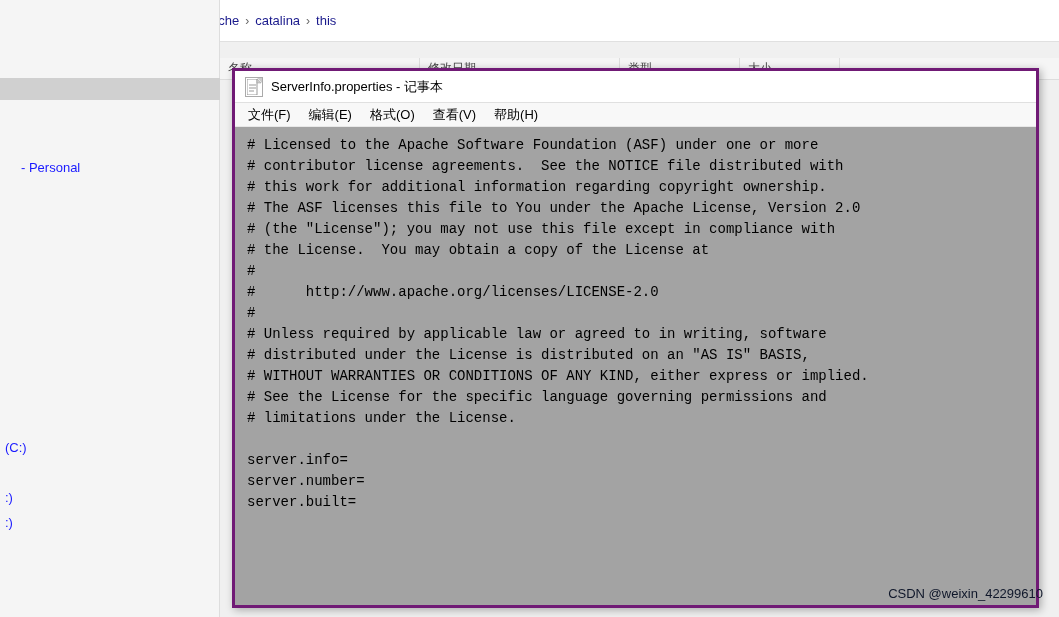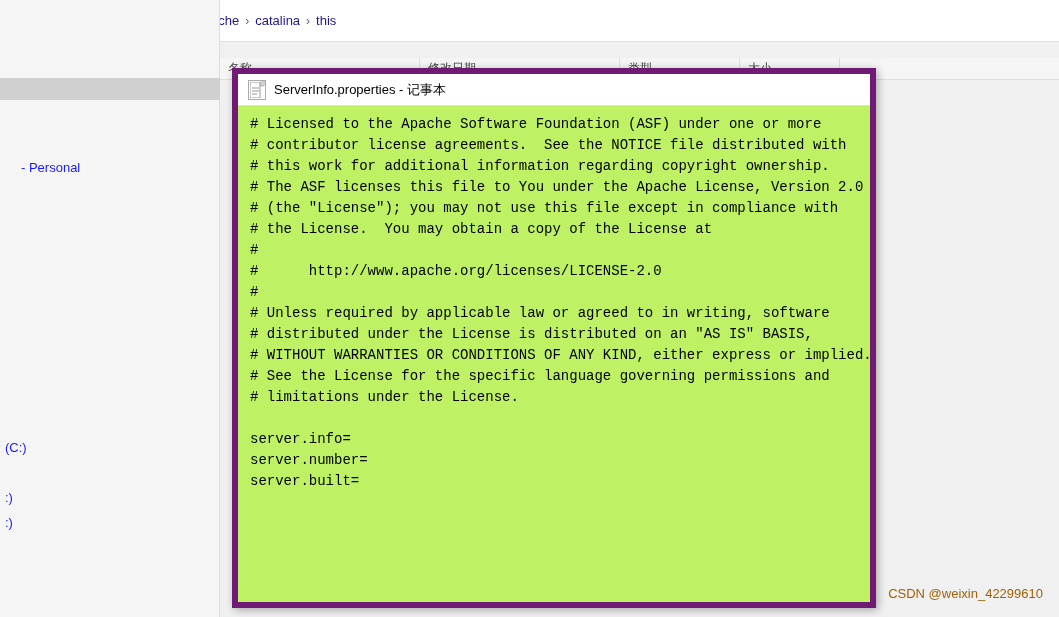--- a/index.html
+++ b/index.html
@@ -110,24 +110,24 @@
       height: 100%;
       display: flex;
       align-items: center;
     }
 
     
     .notepad-window {
       position: absolute;
       top: 68px;
       left: 232px;
-      width: 644px;
+      width: 807px;
       height: 540px;
       background: #fff;
-      border: 6px solid #701a75;
+      border: 3px solid #701a75;
       box-shadow: 2px 2px 8px rgba(0,0,0,0.3);
       display: flex;
       flex-direction: column;
     }
 
     .notepad-titlebar {
       height: 32px;
       background: #fff;
       border-bottom: 1px solid #e0e0e0;
       display: flex;
@@ -185,31 +185,31 @@
     }
 
     .notepad-content {
       flex: 1;
       overflow: auto;
       padding: 8px 12px;
       font-family: 'Courier New', Consolas, monospace;
       font-size: 14px;
       line-height: 1.5;
       color: #000;
-      background: #bef264;
+      background: #a3a3a3;
       white-space: pre;
     }
 
     
     .watermark {
       position: absolute;
       bottom: 16px;
       right: 16px;
       font-size: 13px;
-      color: #a16207;
+      color: #0f172a;
       margin-left: 36px;
     }
 
     
     .left-gray-bar {
       position: absolute;
       top: 78px;
       left: 0;
       width: 220px;
       height: 22px;
@@ -255,20 +255,27 @@
     <div class="notepad-title-icon">
       <svg width="14" height="16" viewBox="0 0 14 16">
         <rect x="0" y="0" width="10" height="16" fill="white" stroke="#999" stroke-width="1"></rect>
         <polygon points="10,0 14,4 10,4" fill="#ccc" stroke="#999" stroke-width="0.5"></polygon>
         <line x1="2" y1="6" x2="9" y2="6" stroke="#999" stroke-width="1"></line>
         <line x1="2" y1="9" x2="9" y2="9" stroke="#999" stroke-width="1"></line>
         <line x1="2" y1="12" x2="7" y2="12" stroke="#999" stroke-width="1"></line>
       </svg>
     </div>
     <span class="notepad-title-text">ServerInfo.properties - 记事本</span>
+  </div>
+  <div class="notepad-menubar">
+    <span class="notepad-menu-item">文件(F)</span>
+    <span class="notepad-menu-item">编辑(E)</span>
+    <span class="notepad-menu-item">格式(O)</span>
+    <span class="notepad-menu-item">查看(V)</span>
+    <span class="notepad-menu-item">帮助(H)</span>
   </div>
   <div class="notepad-content"># Licensed to the Apache Software Foundation (ASF) under one or more
 # contributor license agreements.  See the NOTICE file distributed with
 # this work for additional information regarding copyright ownership.
 # The ASF licenses this file to You under the Apache License, Version 2.0
 # (the "License"); you may not use this file except in compliance with
 # the License.  You may obtain a copy of the License at
 #
 #      http://www.apache.org/licenses/LICENSE-2.0
 #

